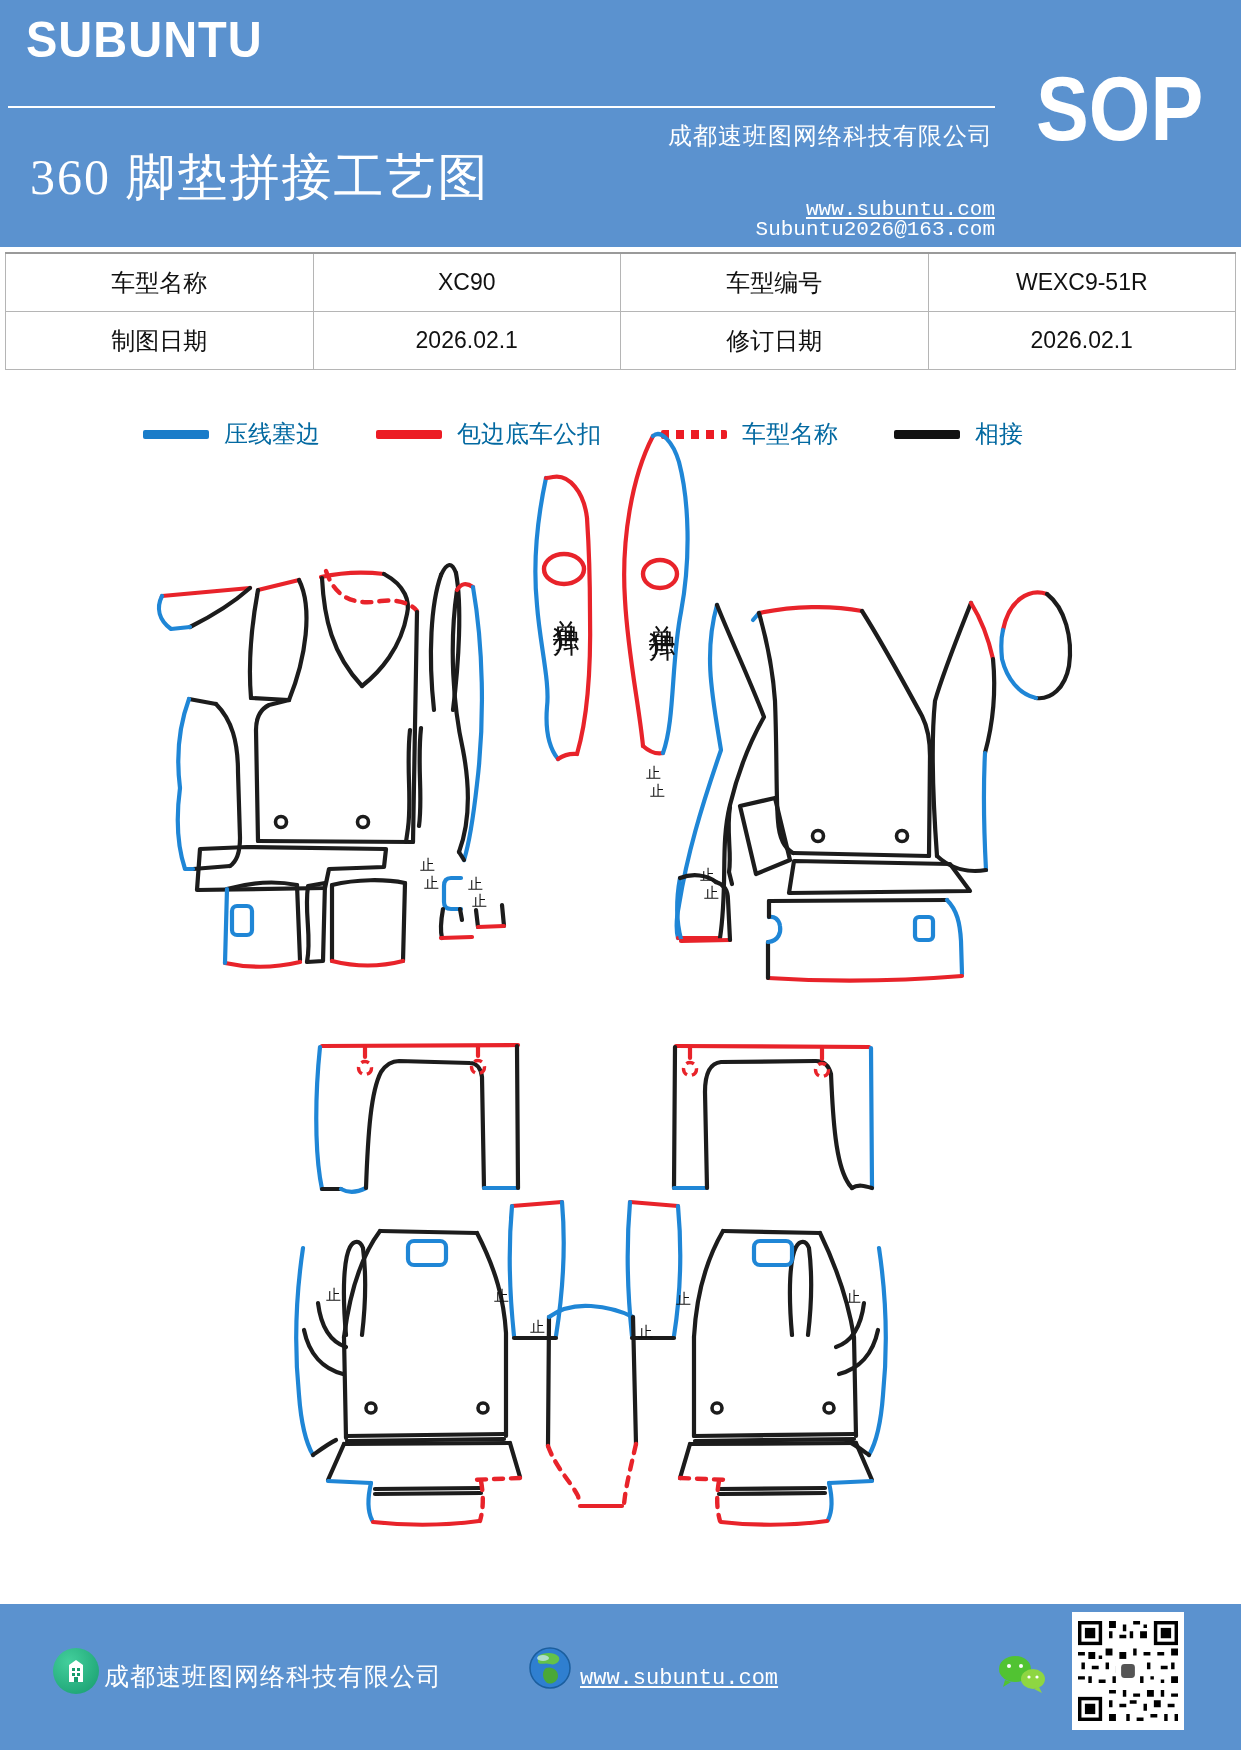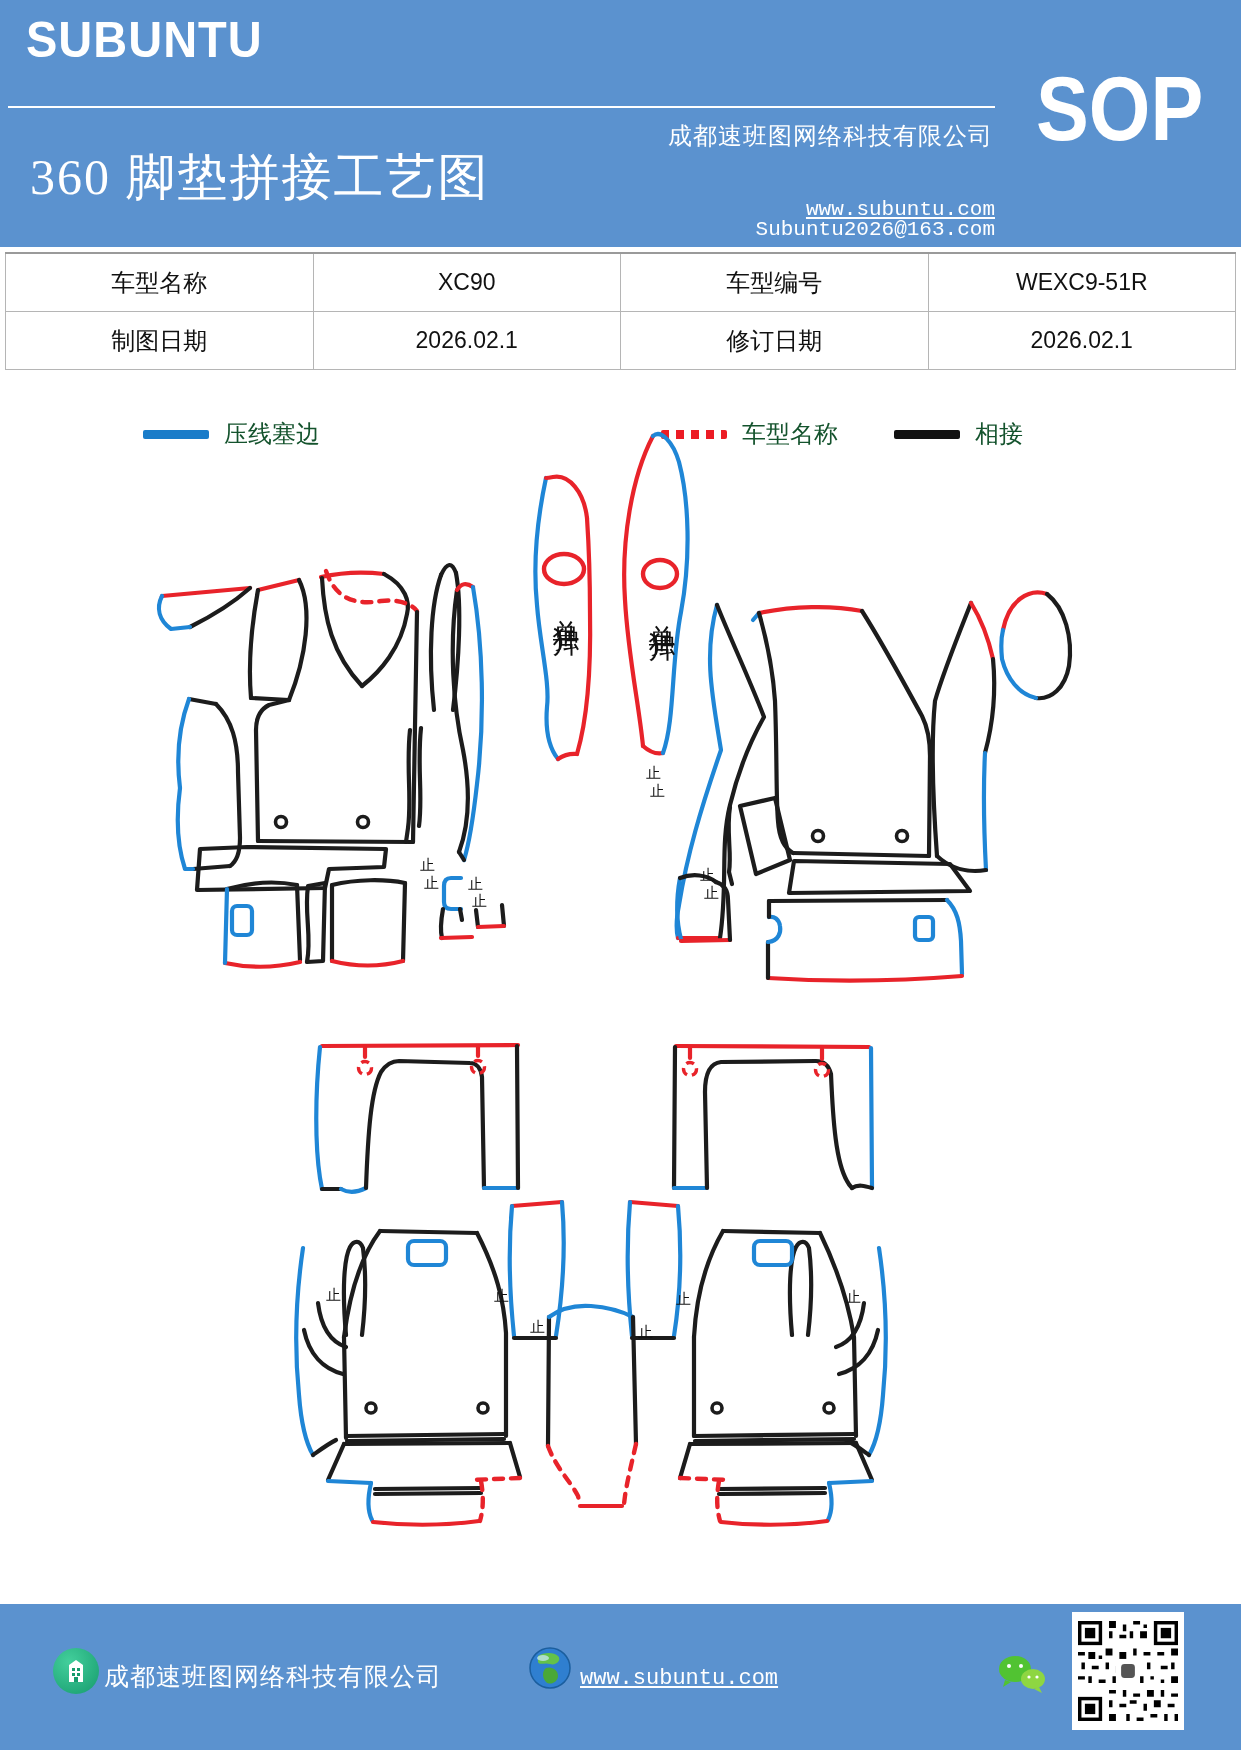--- a/index.html
+++ b/index.html
@@ -25,21 +25,21 @@
           font-size:24px;color:#111;}
   .tbl td.num{font-family:"Liberation Sans",sans-serif;font-size:23px;}
   
   .legend{position:absolute;left:0;top:414px;width:1241px;height:40px;}
   .leg-item{position:absolute;display:flex;align-items:center;gap:15px;height:40px;}
   .leg-line{width:66px;height:9px;border-radius:2px;}
   .lw-blue{background:#1a7cc9;}
   .lw-red{background:#ec1c24;}
   .lw-dash{background:repeating-linear-gradient(90deg,#ec1c24 0 8px,transparent 8px 15px);}
   .lw-black{background:#121212;}
-  .leg-label{font-size:24px;color:#14532d;}
+  .leg-label{font-size:24px;color:#0369a1;}
   
   .diagram{position:absolute;left:0;top:400px;}
   .diagram path{fill:none;stroke-linecap:round;stroke-linejoin:round;}
   .bk{stroke:#1c1c1c;stroke-width:4.2;}
   .rd{stroke:#e8232a;stroke-width:4.2;}
   .bl{stroke:#1f86d6;stroke-width:4.2;}
   .dsh{stroke:#e8232a;stroke-width:4.4;stroke-dasharray:9 8;}
   .eyelet{fill:#fff;stroke:#1c1c1c;stroke-width:3.6;}
   .hole-blue{fill:none;stroke:#1f86d6;stroke-width:4.2;}
   .hole-red{fill:none;stroke:#e8232a;stroke-width:4.4;}
@@ -89,20 +89,24 @@
       <td>修订日期</td>
       <td class="num">2026.02.1</td>
     </tr>
   </tbody>
     </table>
 
   <div class="legend">
     <div class="leg-item" style="left:143px">
       <span class="leg-line lw-blue"></span>
       <span class="leg-label">压线塞边</span>
+    </div>
+    <div class="leg-item" style="left:376px">
+      <span class="leg-line lw-red"></span>
+      <span class="leg-label">包边底车公扣</span>
     </div>
     <div class="leg-item" style="left:661px">
       <span class="leg-line lw-dash"></span>
       <span class="leg-label">车型名称</span>
     </div>
     <div class="leg-item" style="left:894px">
       <span class="leg-line lw-black"></span>
       <span class="leg-label">相接</span>
     </div>
   </div>

